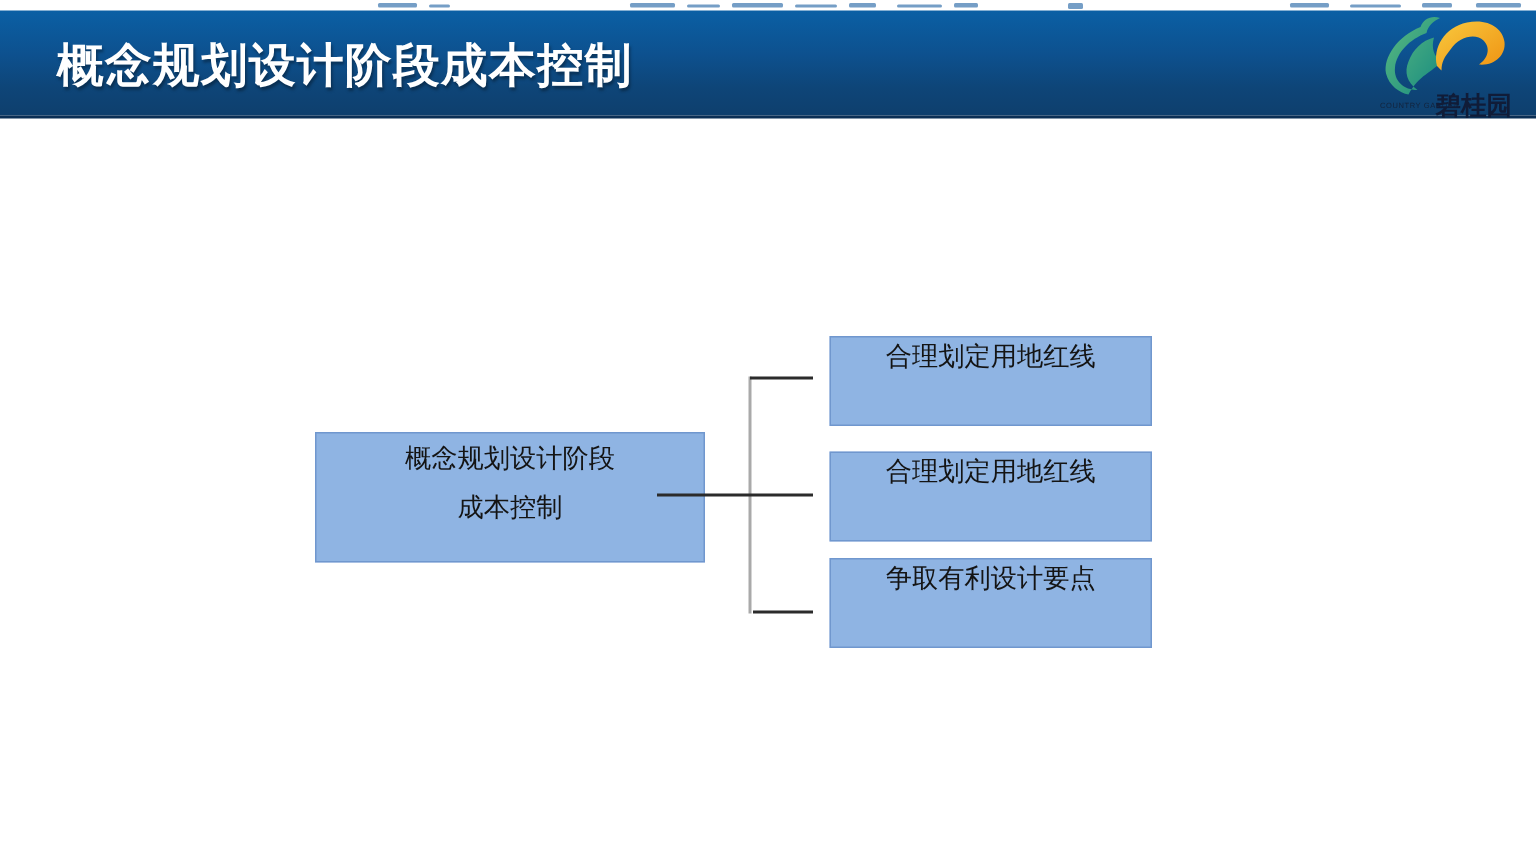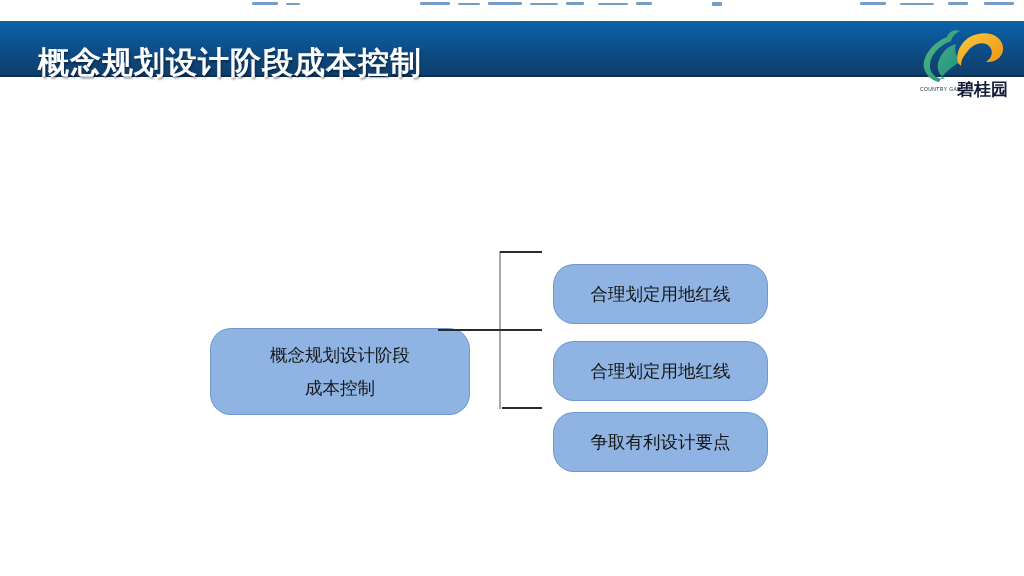--- a/index.html
+++ b/index.html
@@ -9,38 +9,38 @@
     font-family:"Liberation Sans","DejaVu Sans",sans-serif;
   }
   
   .top-strip{
     position:absolute;left:0;top:0;width:1024px;height:7px;background:#ffffff;z-index:3;
   }
   .top-strip i{
     position:absolute;display:block;background:#2b6aa8;opacity:.65;border-radius:1px;
   }
   .header-bar{
-    position:absolute;left:0;top:21px;width:1024px;height:56px;z-index:2;
+    position:absolute;left:0;top:2px;width:1024px;height:77px;z-index:2;
     background:linear-gradient(180deg,#0a62a8 0%,#0d518f 45%,#0e4578 75%,#0e3f6d 100%);
     border-bottom:2px solid #0b2f55;
     box-sizing:border-box;
   }
   .slide-title{
     position:absolute;left:38px;top:21px;
     font-size:31px;font-weight:bold;color:#ffffff;letter-spacing:1px;
     text-shadow:1px 2px 2px rgba(0,0,0,.35);
     white-space:nowrap;
   }
   .logo{position:absolute;right:12px;top:6px;width:112px;height:74px;}
   
   .node{
     position:absolute;background:#8fb4e3;border:1px solid rgba(88,128,190,.55);
-    border-radius:21px;box-sizing:border-box;
-    display:flex;flex-direction:column;align-items:center;justify-content:center;
-    color:#141414;text-align:center;margin-top:40px;
+    border-radius:0;box-sizing:border-box;
+    display:flex;flex-direction:column;align-items:center;
+    color:#141414;text-align:center;
   }
   .node-root{left:210px;top:288px;width:260px;height:87px;font-size:17.5px;line-height:33px;}
   .node-child{left:553px;width:215px;height:60px;font-size:17.5px;}
   .node-child-0{top:224px;}
   .node-child-1{top:301px;}
   .node-child-2{top:372px;}
   .conn{position:absolute;z-index:1;}
   .conn-v{left:499px;top:251px;width:2px;height:158px;background:#a9a9a9;}
   .conn-h{height:2px;background:#2b2b2b;}
   .conn-h-top{left:500px;top:251px;width:42px;}

